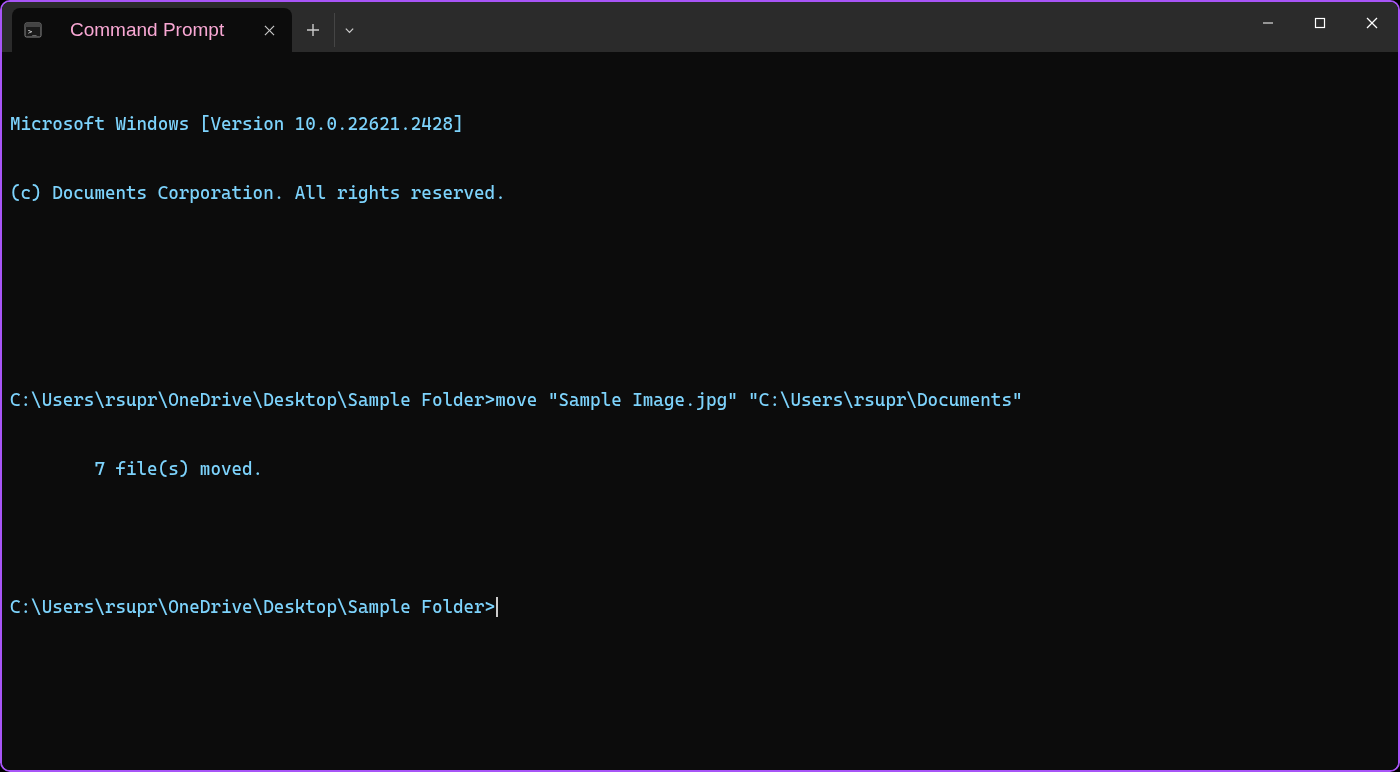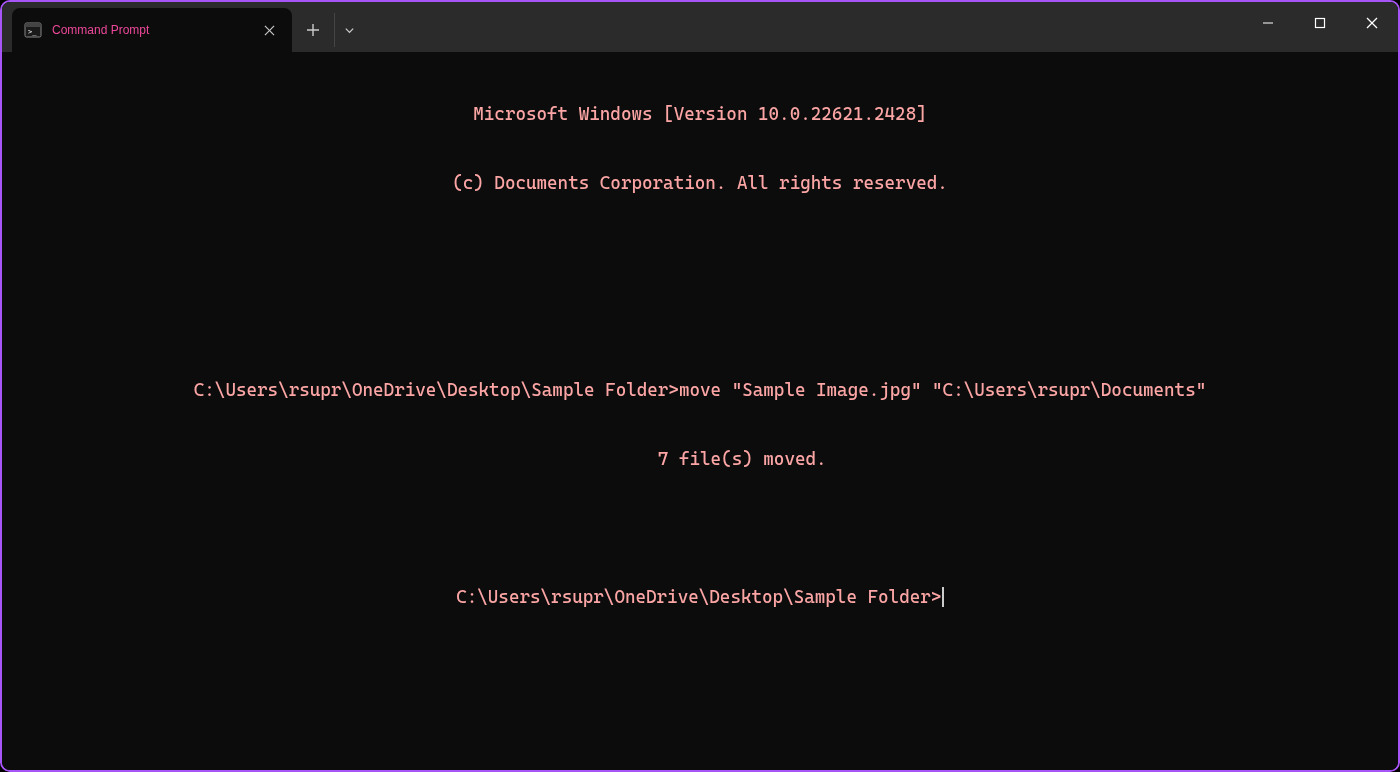--- a/index.html
+++ b/index.html
@@ -39,24 +39,25 @@
       height: 18px;
       display: flex;
       align-items: center;
       justify-content: center;
     }
     .tab-icon svg {
       width: 18px;
       height: 18px;
     }
     .tab-title {
-      color: #ec4899;
-      font-size: 12px;
+      color: #f9a8d4;
+      font-size: 19px;
       font-weight: 500;
       flex: 1;
+      margin-left: 18px;
     }
     .tab-close {
       color: #ccc;
       font-size: 15px;
       width: 22px;
       height: 22px;
       display: flex;
       align-items: center;
       justify-content: center;
       cursor: pointer;
@@ -101,28 +102,27 @@
       color: #fff;
       cursor: pointer;
     }
     .win-btn svg {
       width: 12px;
       height: 12px;
     }
     .terminal {
       background: #0c0c0c;
       height: calc(100% - 50px);
-      padding: 4px 8px;
+      padding: 14px 8px;
       font-family: 'Cascadia Mono', 'Consolas', monospace;
       font-size: 18px;
       line-height: 23px;
-      color: #fca5a5;
+      color: #7dd3fc;
       white-space: pre-wrap;
       overflow: hidden;
-      text-align: center;
     }
     .term-line {
       min-height: 23px;
     }
     .cursor {
       display: inline-block;
       width: 1.5px;
       height: 20px;
       background: #cccccc;
       vertical-align: text-bottom;

